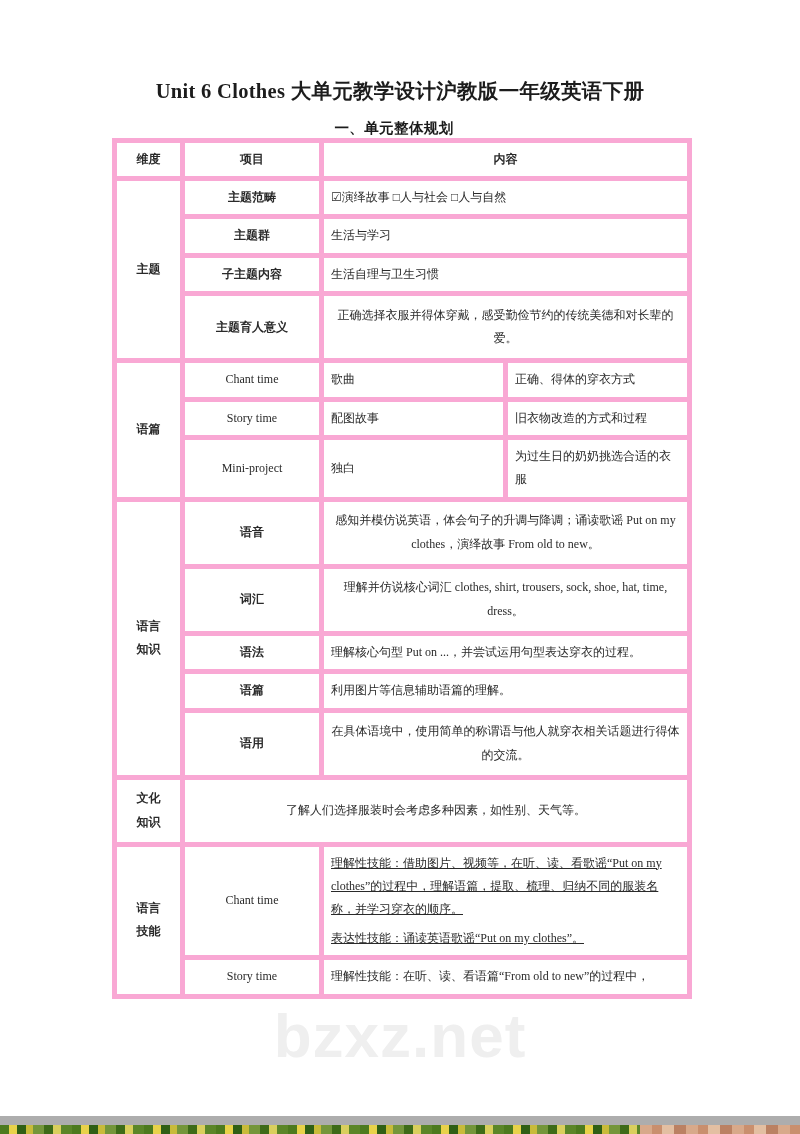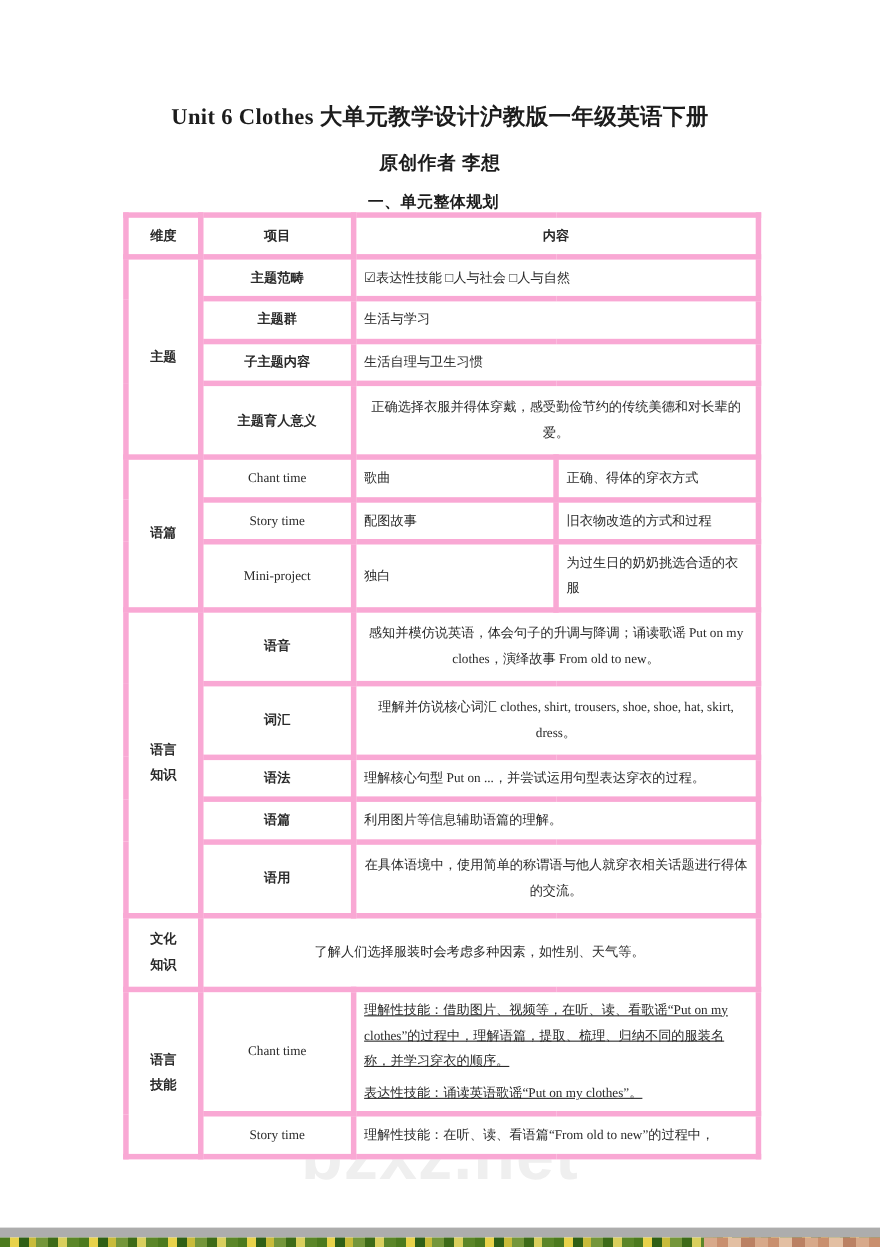--- a/index.html
+++ b/index.html
@@ -11,21 +11,21 @@
     width: 800px;
     height: 1134px;
     position: relative;
     overflow: hidden;
     font-family: "Liberation Serif", "DejaVu Serif", serif;
     color: #1c1c1c;
   }
 
   .page {
     position: absolute;
-    left: 0; top: 16px;
+    left: 0; top: 0;
     width: 800px;
     height: 1116px;
     background: #fff;
     box-sizing: border-box;
   }
 
   .watermark {
     position: absolute;
     left: 0;
     top: 1000px;
@@ -205,39 +205,38 @@
 <body>
 
 <div class="page">
 
   <div class="watermark">bzxz.net</div>
 
   <div class="content">
 
     <h1 class="doc-title"><span class="en">Unit 6 Clothes</span> <span>大单元教学设计沪教版一年级英语下册</span></h1>
 
-    <p class="author">原创作者 李想</p>
 
     <p class="section-heading">一、单元整体规划</p>
 
 
     <div class="table-wrap">
       <table class="unit-table">
         <tbody>
 
           <tr>
             <td class="dim head">维度</td>
             <td class="item head">项目</td>
             <td class="head" colspan="2">内容</td>
           </tr>
 
           <tr>
             <td class="dim" rowspan="4">主题</td>
             <td class="item">主题范畴</td>
-            <td class="content-cell" colspan="2">☑表达性技能 □人与社会 □人与自然</td>
+            <td class="content-cell" colspan="2">☑演绎故事 □人与社会 □人与自然</td>
           </tr>
           <tr>
             <td class="item">主题群</td>
             <td class="content-cell" colspan="2">生活与学习</td>
           </tr>
           <tr>
             <td class="item">子主题内容</td>
             <td class="content-cell" colspan="2">生活自理与卫生习惯</td>
           </tr>
           <tr>
@@ -262,21 +261,21 @@
             <td class="content-cell">为过生日的奶奶挑选合适的衣服</td>
           </tr>
 
           <tr>
             <td class="dim" rowspan="5"><span>语言</span><br><span>知识</span></td>
             <td class="item">语音</td>
             <td class="content-cell tall" colspan="2">感知并模仿说英语，体会句子的升调与降调；诵读歌谣 Put on my clothes，演绎故事 From old to new。</td>
           </tr>
           <tr>
             <td class="item">词汇</td>
-            <td class="content-cell tall" colspan="2">理解并仿说核心词汇 clothes, shirt, trousers, shoe, shoe, hat, skirt, dress。</td>
+            <td class="content-cell tall" colspan="2">理解并仿说核心词汇 clothes, shirt, trousers, sock, shoe, hat, time, dress。</td>
           </tr>
           <tr>
             <td class="item">语法</td>
             <td class="content-cell" colspan="2">理解核心句型 Put on ...，并尝试运用句型表达穿衣的过程。</td>
           </tr>
           <tr>
             <td class="item">语篇</td>
             <td class="content-cell" colspan="2">利用图片等信息辅助语篇的理解。</td>
           </tr>
           <tr>

